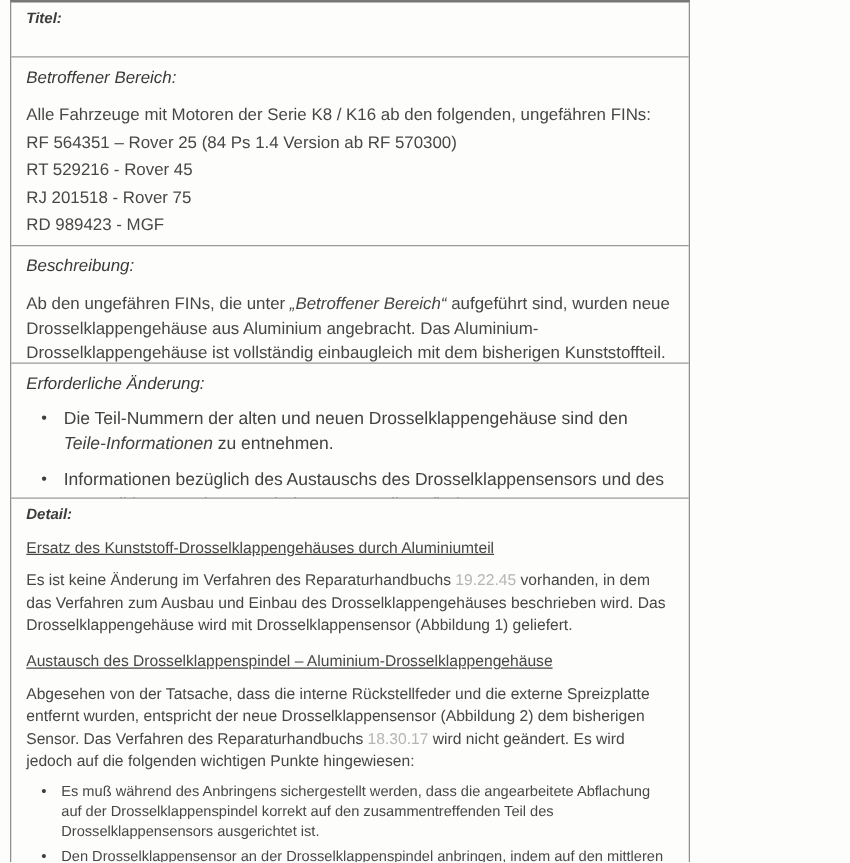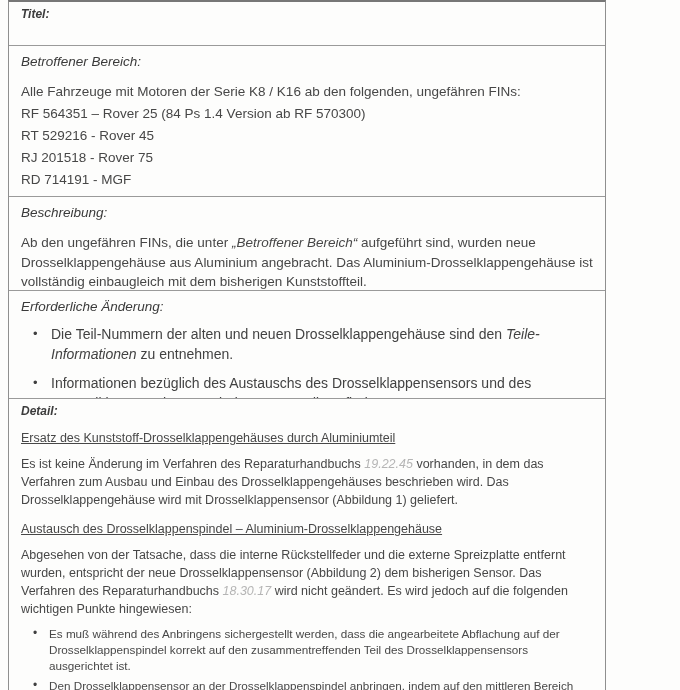--- a/index.html
+++ b/index.html
@@ -13,21 +13,21 @@
     height: 690px;
     background: #fdfdfc;
     font-family: "Liberation Sans", sans-serif;
     color: #424242;
     overflow: hidden;
   }
   .frame {
     position: absolute;
     left: 8px;
     top: 0;
-    width: 598px;
+    width: 544px;
     height: 690px;
     border-left: 1px solid #8f8f8f;
     border-right: 1px solid #8f8f8f;
     border-top: 2px solid #777777;
     box-sizing: border-box;
   }
   .section {
     box-sizing: border-box;
     border-bottom: 1px solid #9a9a9a;
     padding: 0 12px;
@@ -109,21 +109,21 @@
     color: #474747;
     margin-top: 13px;
   }
   .detail-text {
     font-size: 12.5px;
     line-height: 18px;
     margin-top: 10px;
     max-width: 636px;
     color: #474747;
   }
-  .faded { color: #b5b5b5; font-style: italic; }
+  .faded { color: #b5b5b5; }
   .detail-bullets {
     list-style: none;
     margin: 8px 0 0 0;
     padding: 0;
     font-size: 11.7px;
   }
   .detail-bullets li {
     position: relative;
     padding-left: 28px;
     margin-top: 3px;
@@ -150,21 +150,21 @@
       <div class="small-label">Titel:</div>
     </div>
 
     <div class="section sec-bb">
       <div class="sec-heading">Betroffener Bereich:</div>
       <div class="body-text intro">Alle Fahrzeuge mit Motoren der Serie K8 / K16 ab den folgenden, ungefähren FINs:</div>
       <ul class="fin-list body-text">
         <li>RF 564351 – Rover 25 (84 Ps 1.4 Version ab RF 570300)</li>
         <li>RT 529216 - Rover 45</li>
         <li>RJ 201518 - Rover 75</li>
-        <li>RD 714191 - MGF</li>
+        <li>RD 989423 - MGF</li>
       </ul>
     </div>
 
     <div class="section sec-beschr">
       <div class="sec-heading">Beschreibung:</div>
       <div class="body-text beschr-text"><span>Ab den ungefähren FINs, die unter </span><span class="it">„Betroffener Bereich“</span><span> aufgeführt sind, wurden neue Drosselklappengehäuse aus Aluminium angebracht.  Das Aluminium-Drosselklappengehäuse ist vollständig einbaugleich mit dem bisherigen Kunststoffteil.</span></div>
     </div>
 
     <div class="section sec-massn">
       <div class="sec-heading">Erforderliche Änderung:</div>

